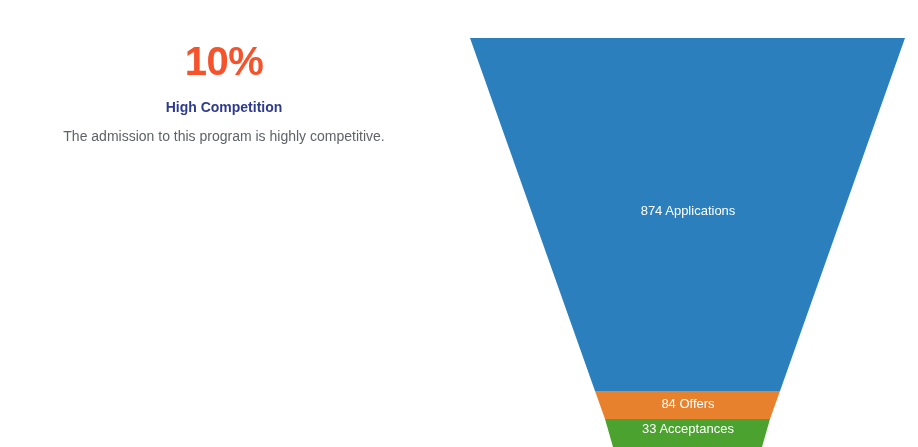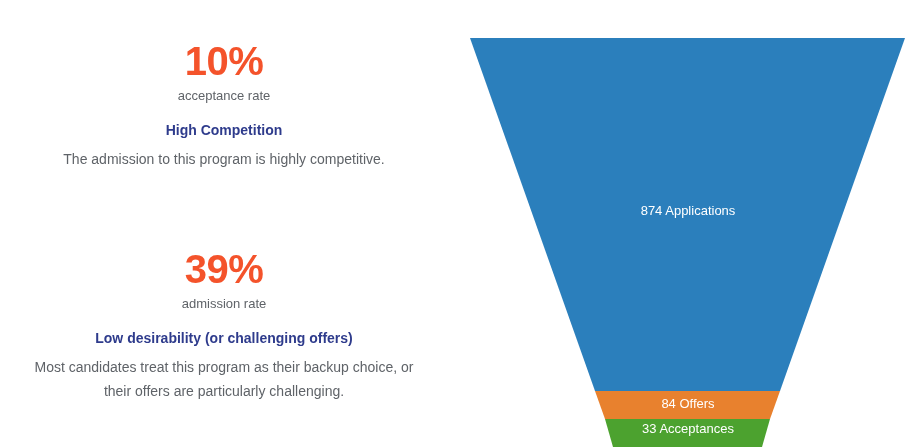--- a/index.html
+++ b/index.html
@@ -68,31 +68,24 @@
 </style>
 </head>
 <body style="background: rgb(255, 255, 255);">
 
 <div id="root">
 
   <div class="left-panel">
 
     <div class="stat-block block-1">
       <div class="stat-value" style="color: rgb(244, 83, 43);">10%</div>
-      <div class="stat-caption" style="color: rgb(95, 99, 104);">acceptance rate</div>
       <div class="stat-heading" style="color: rgb(46, 59, 140);">High Competition</div>
       <div class="stat-desc" style="color: rgb(95, 99, 104);">The admission to this program is highly competitive.</div>
     </div>
 
-    <div class="stat-block block-2">
-      <div class="stat-value" style="color: rgb(244, 83, 43);">39%</div>
-      <div class="stat-caption" style="color: rgb(95, 99, 104);">admission rate</div>
-      <div class="stat-heading" style="color: rgb(46, 59, 140);">Low desirability (or challenging offers)</div>
-      <div class="stat-desc" style="color: rgb(95, 99, 104);">Most candidates treat this program as their backup choice, or their offers are particularly challenging.</div>
-    </div>
 
   </div>
 
   <div class="funnel-wrap">
     <svg class="funnel-svg" viewBox="0 0 468 447" preserveAspectRatio="none">
 
       <polygon points="20,38 455,38 330,391 145,391" fill="#2B7FBC"></polygon>
 
       <polygon points="145,391 330,391 320,419 155,419" fill="#E8812E"></polygon>
 

